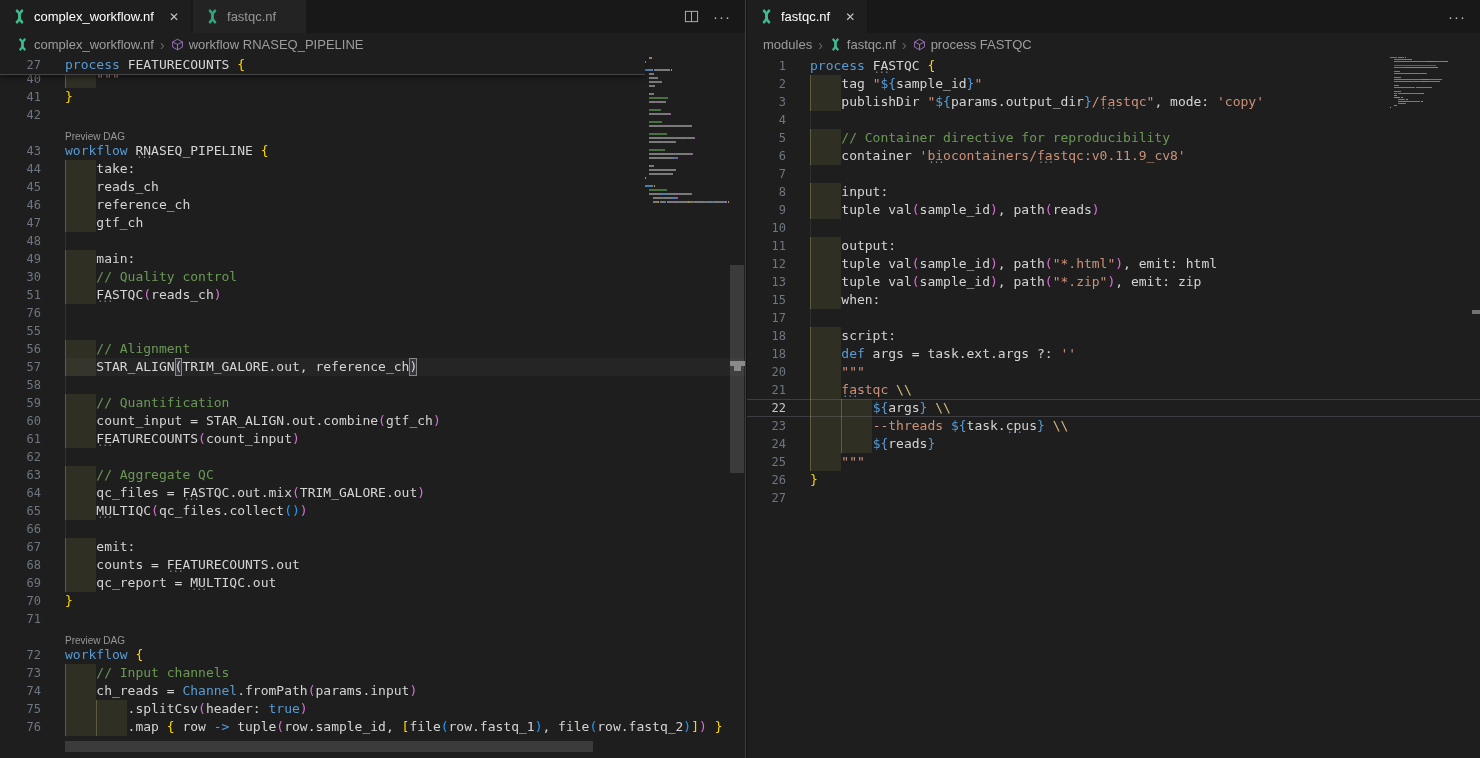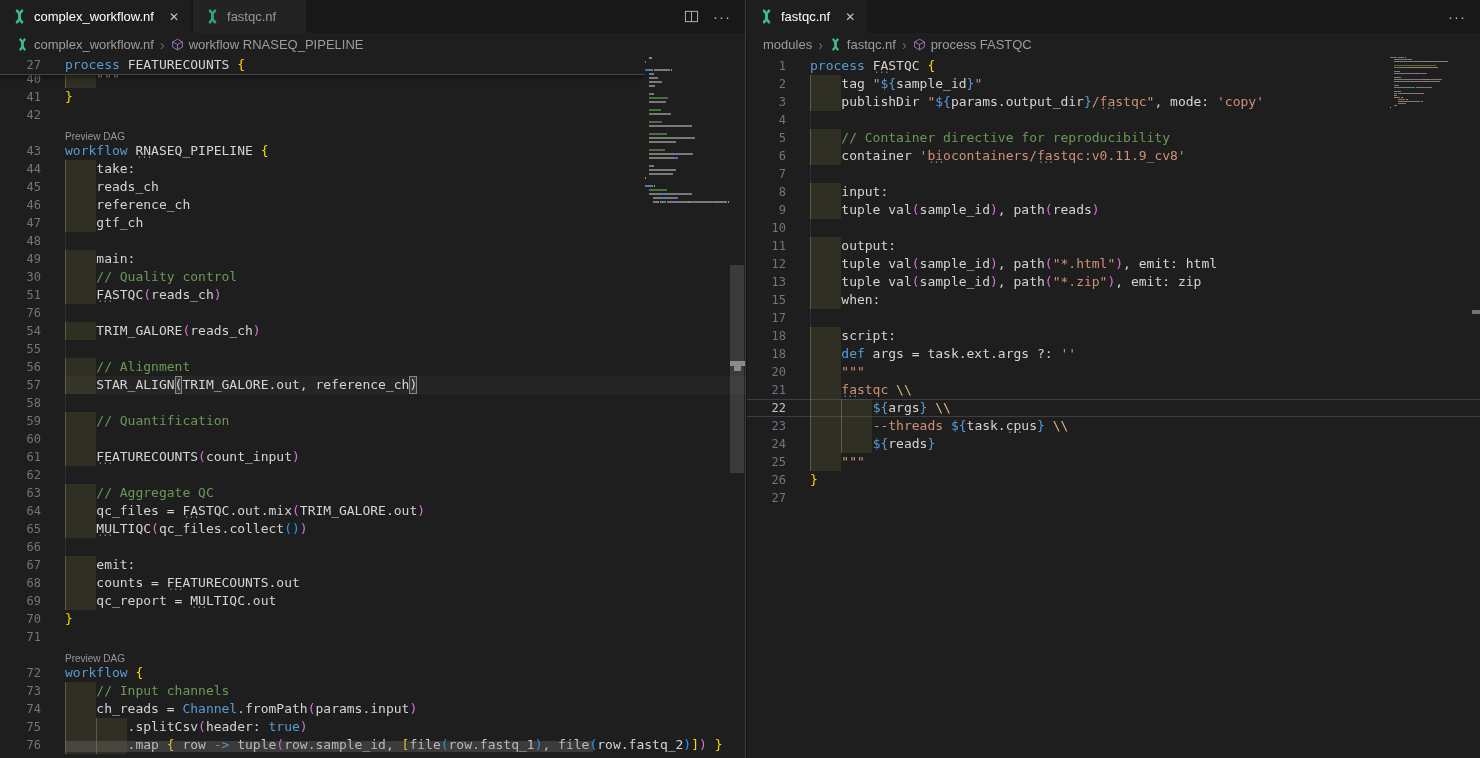--- a/index.html
+++ b/index.html
@@ -131,27 +131,26 @@
         <div class="row"><span class="gut">43</span><span class="txt"><span class="tk k">workflow</span><span class="tk d"> </span><span class="tk d hint">RNASEQ_PIPELINE</span><span class="tk d"> </span><span class="tk y">{</span></span></div>
         <div class="row"><div class="band" style="left: 65px;"></div><span class="gut">44</span><span class="txt"><span class="tk d">    take:</span></span></div>
         <div class="row"><div class="band" style="left: 65px;"></div><span class="gut">45</span><span class="txt"><span class="tk d">    reads_ch</span></span></div>
         <div class="row"><div class="band" style="left: 65px;"></div><span class="gut">46</span><span class="txt"><span class="tk d">    reference_ch</span></span></div>
         <div class="row"><div class="band" style="left: 65px;"></div><span class="gut">47</span><span class="txt"><span class="tk d">    gtf_ch</span></span></div>
         <div class="row"><div class="guide" style="left: 65px;"></div><span class="gut">48</span><span class="txt"></span></div>
         <div class="row"><div class="band" style="left: 65px;"></div><span class="gut">49</span><span class="txt"><span class="tk d">    main:</span></span></div>
         <div class="row"><div class="band" style="left: 65px;"></div><span class="gut">30</span><span class="txt"><span class="tk c">    // Quality control</span></span></div>
         <div class="row"><div class="band" style="left: 65px;"></div><span class="gut">51</span><span class="txt"><span class="tk d">    </span><span class="tk d hint">FASTQC</span><span class="tk m">(</span><span class="tk d">reads_ch</span><span class="tk m">)</span></span></div>
         <div class="row"><div class="guide" style="left: 65px;"></div><span class="gut">76</span><span class="txt"></span></div>
-        <div class="row"><div class="band" style="left: 65px;"></div><span class="gut">54</span><span class="txt"><span class="tk d">    TRIM_GALORE</span><span class="tk m">(</span><span class="tk d">reads_ch</span><span class="tk m">)</span></span></div>
         <div class="row"><div class="guide" style="left: 65px;"></div><span class="gut">55</span><span class="txt"></span></div>
         <div class="row"><div class="band" style="left: 65px;"></div><span class="gut">56</span><span class="txt"><span class="tk c">    // Alignment</span></span></div>
         <div class="row curl"><div class="band" style="left: 65px;"></div><div class="clh" style="left: 65px;"></div><span class="gut">57</span><span class="txt"><span class="tk d">    STAR_ALIGN</span><span class="tk d box">(</span><span class="tk d">TRIM_GALORE.out, reference_ch</span><span class="tk d box">)</span></span></div>
         <div class="row"><div class="guide" style="left: 65px;"></div><span class="gut">58</span><span class="txt"></span></div>
         <div class="row"><div class="band" style="left: 65px;"></div><span class="gut">59</span><span class="txt"><span class="tk c">    // Quantification</span></span></div>
-        <div class="row"><div class="band" style="left: 65px;"></div><span class="gut">60</span></div>
+        <div class="row"><div class="band" style="left: 65px;"></div><span class="gut">60</span><span class="txt"><span class="tk d">    count_input = STAR_ALIGN.out.combine</span><span class="tk m">(</span><span class="tk d">gtf_ch</span><span class="tk m">)</span></span></div>
         <div class="row"><div class="band" style="left: 65px;"></div><span class="gut">61</span><span class="txt"><span class="tk d">    </span><span class="tk d hint">FEATURECOUNTS</span><span class="tk m">(</span><span class="tk d">count_input</span><span class="tk m">)</span></span></div>
         <div class="row"><div class="guide" style="left: 65px;"></div><span class="gut">62</span><span class="txt"></span></div>
         <div class="row"><div class="band" style="left: 65px;"></div><span class="gut">63</span><span class="txt"><span class="tk c">    // Aggregate QC</span></span></div>
         <div class="row"><div class="band" style="left: 65px;"></div><span class="gut">64</span><span class="txt"><span class="tk d">    qc_files = </span><span class="tk d hint">FASTQC</span><span class="tk d">.out.mix</span><span class="tk m">(</span><span class="tk d">TRIM_GALORE.out</span><span class="tk m">)</span></span></div>
         <div class="row"><div class="band" style="left: 65px;"></div><span class="gut">65</span><span class="txt"><span class="tk d">    </span><span class="tk d hint">MULTIQC</span><span class="tk m">(</span><span class="tk d">qc_files.collect</span><span class="tk b">()</span><span class="tk m">)</span></span></div>
         <div class="row"><div class="guide" style="left: 65px;"></div><span class="gut">66</span><span class="txt"></span></div>
         <div class="row"><div class="band" style="left: 65px;"></div><span class="gut">67</span><span class="txt"><span class="tk d">    emit:</span></span></div>
         <div class="row"><div class="band" style="left: 65px;"></div><span class="gut">68</span><span class="txt"><span class="tk d">    counts = </span><span class="tk d hint">FEATURECOUNTS</span><span class="tk d">.out</span></span></div>
         <div class="row"><div class="band" style="left: 65px;"></div><span class="gut">69</span><span class="txt"><span class="tk d">    qc_report = </span><span class="tk d hint">MULTIQC</span><span class="tk d">.out</span></span></div>
         <div class="row"><span class="gut">70</span><span class="txt"><span class="tk y">}</span></span></div>

